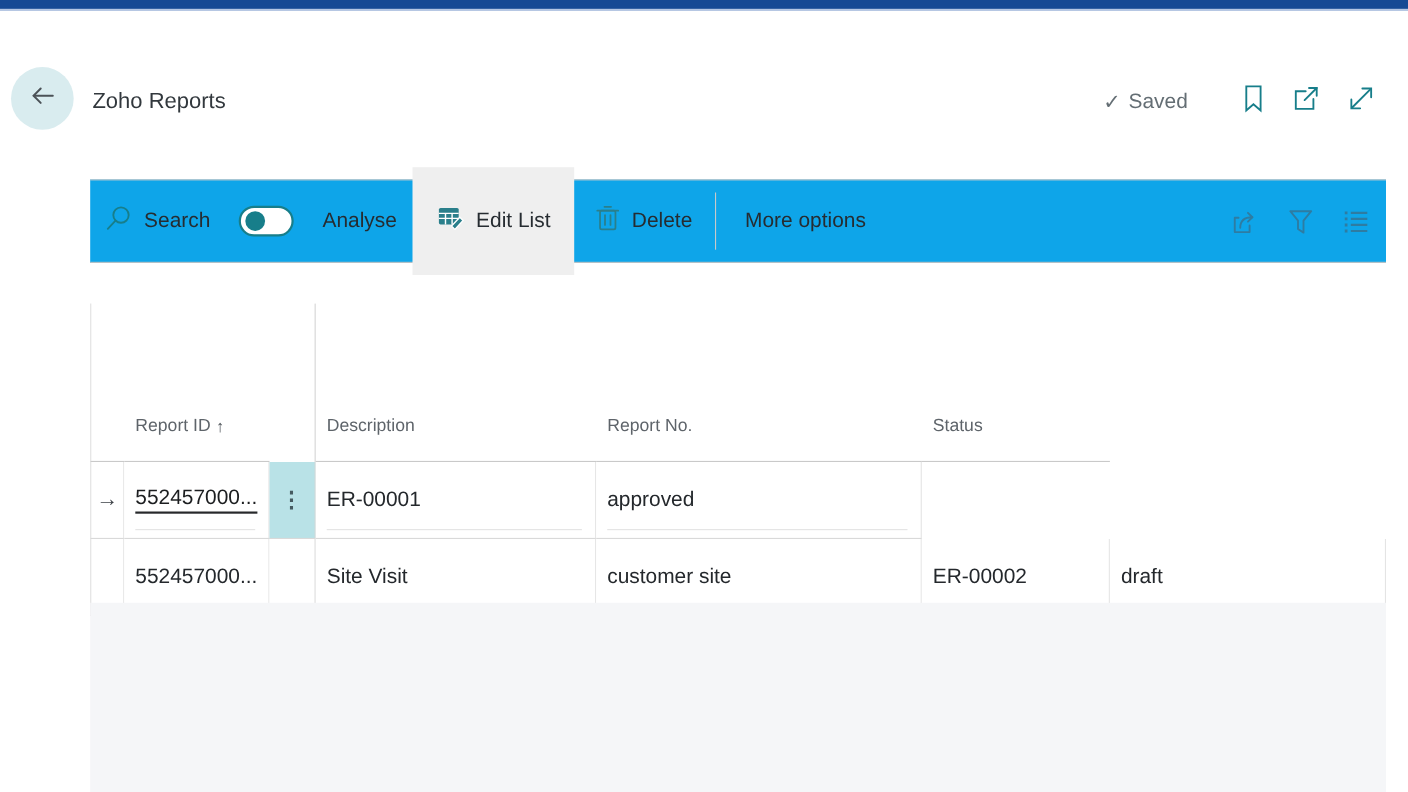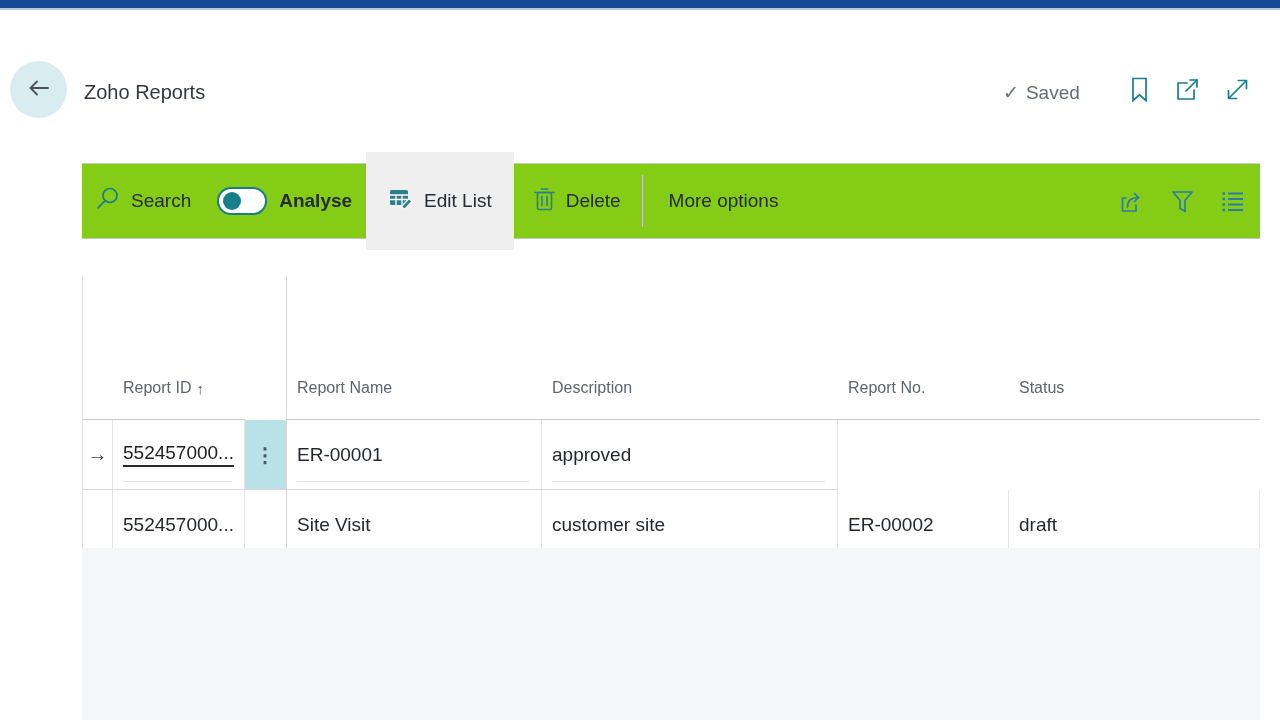--- a/index.html
+++ b/index.html
@@ -19,25 +19,25 @@
   .page-title { position:absolute; left:84px; top:81px; font-size:20px; color:#32383d; }
   .saved-box { position:absolute; left:1003px; top:81px; display:flex; gap:7px;
                font-size:19px; color:#646e74; align-items:center; }
   .hdr-icons { position:absolute; left:1128px; top:76px; display:flex; gap:23px;
                align-items:center; }
   .hdr-icons svg { display:block; cursor:pointer; }
 
   
   .toolbar { position:absolute; left:82px; top:163px; width:1178px; height:76px;
              border-top:1px solid #cbcbcb; border-bottom:1px solid #c4c4c4;
-             display:flex; align-items:center; background:#84cc16; }
+             display:flex; align-items:center; background:#0ea5e9; }
   .tb-item { display:flex; align-items:center; gap:10px; font-size:19px;
              color:#262c31; cursor:pointer; white-space:nowrap; }
   .tb-search { margin-left:12px; }
-  .tb-toggle-group { margin-left:26px; gap:12px;font-weight:bold; }
+  .tb-toggle-group { margin-left:26px; gap:26px; }
   .toggle { width:50px; height:28px; border:2px solid #177e8a; border-radius:15px;
             background:#fff; position:relative; }
   .toggle .knob { position:absolute; left:4px; top:3px; width:18px; height:18px;
                   border-radius:50%; background:#177e8a; }
   .tb-editlist { margin-left:14px; height:98px; padding:16px 22px; background:#efefef; }
   .tb-delete { margin-left:19px; }
   .tb-download { margin-left:25px; }
   .tb-divider { width:1px; height:52px; background:#c9c9c9; margin-left:21px; }
   .tb-more { margin-left:26px; }
   .tb-right { margin-left:auto; margin-right:15px; display:flex; gap:25px; align-items:center; }
@@ -184,21 +184,20 @@
 </div>
 
 <div class="grid">
   <div class="grid-row hrow">
     <div class="th c-marker"></div>
     <div class="th">
       <span>Report ID</span>
       <span class="sort-arrow">↑</span>
     </div>
     <div class="th c-opt"></div>
-    <div class="th">Report Name</div>
     <div class="th">Description</div>
     <div class="th">Report No.</div>
     <div class="th">Status</div>
   </div>
 
   <div class="grid-row drow">
     <div class="td c-marker">→</div>
     <div class="td editable">
       <span class="id-link">552457000...</span>
     </div>

